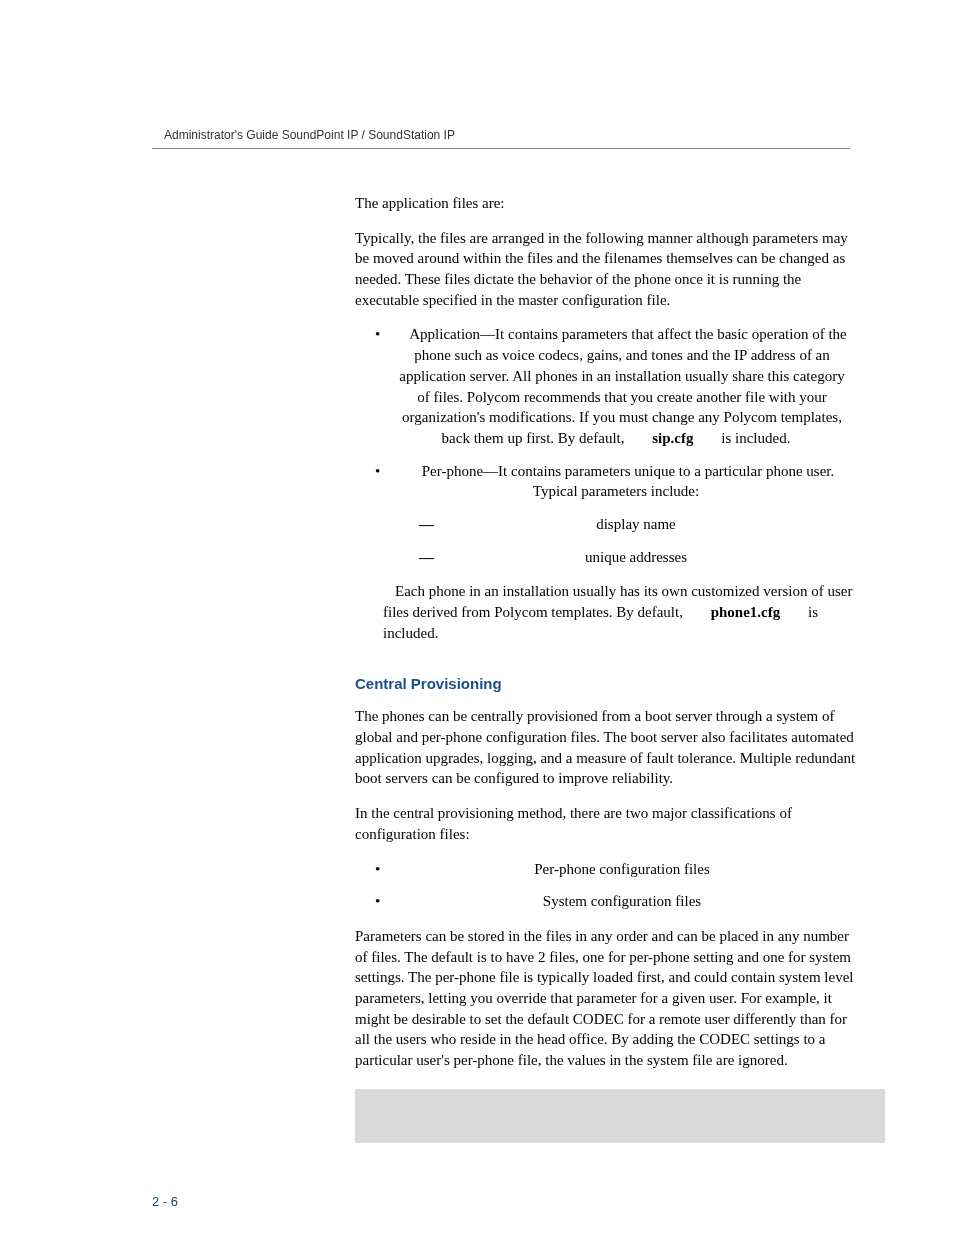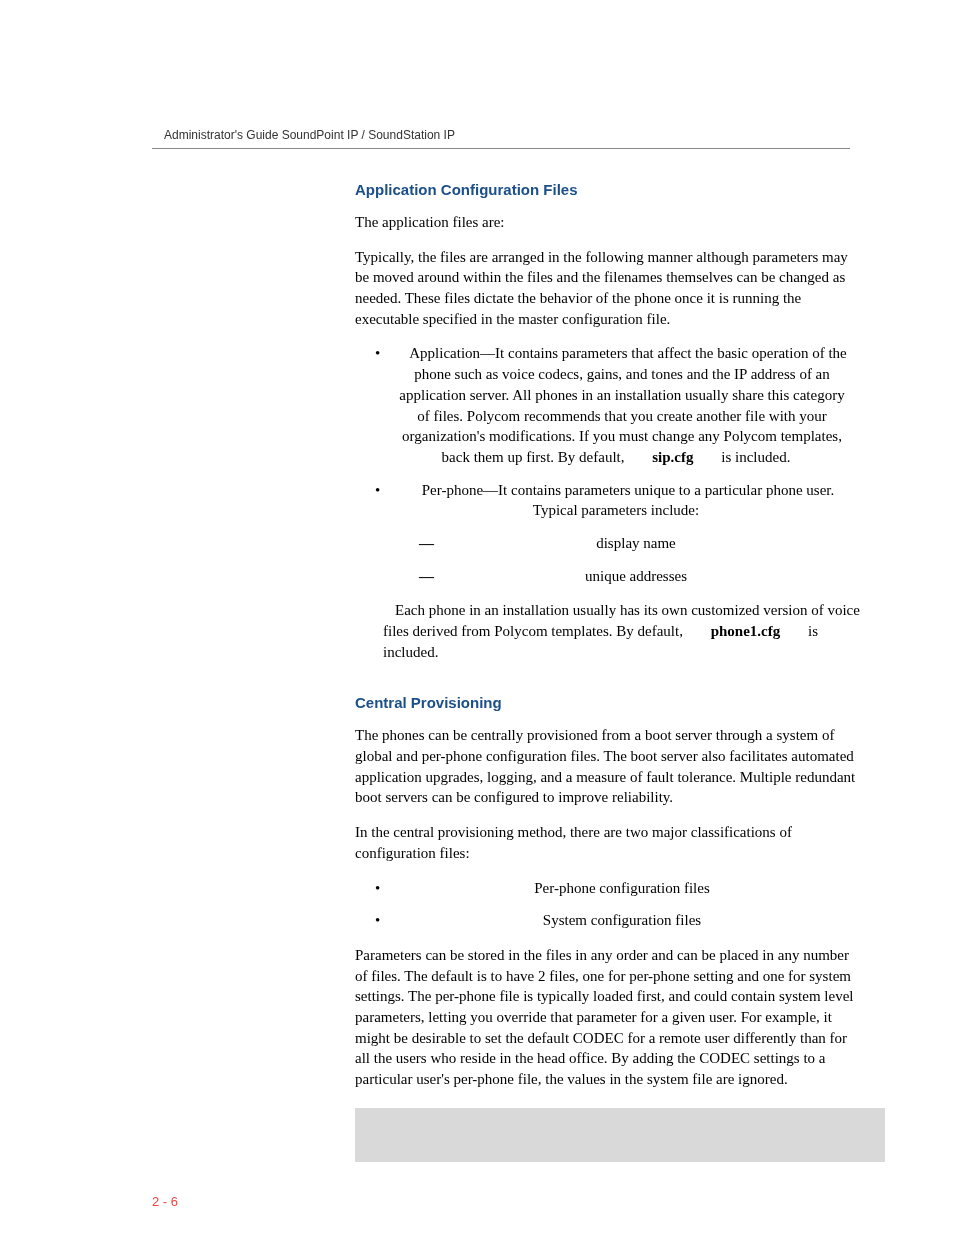--- a/index.html
+++ b/index.html
@@ -98,56 +98,55 @@
       width: 100%;
       height: 54px;
       margin-top: 18px;
     }
     .page-number {
       position: absolute;
       bottom: 38px;
       left: 116px;
       font-family: Arial, Helvetica, sans-serif;
       font-size: 13px;
-      color: #ef4444;
+      color: #0c4a6e;
     }
     .inline-bold {
       font-weight: bold;
     }
   </style>
 </head>
 <body>
 
 <div class="page-header">
   <span>Administrator's Guide SoundPoint IP / SoundStation IP</span>
 </div>
 
 <div class="content">
 
-  <h3 class="section-heading">Application Configuration Files</h3>
 
   <p class="paragraph">The application files are:</p>
 
   <p class="paragraph">Typically, the files are arranged in the following manner although parameters may be moved around within the files and the filenames themselves can be changed as needed. These files dictate the behavior of the phone once it is running the executable specified in the master configuration file.</p>
 
   <ul class="bullet-list">
     <li>
       <span>Application—It contains parameters that affect the basic operation of the phone such as voice codecs, gains, and tones and the IP address of an application server. All phones in an installation usually share this category of files. Polycom recommends that you create another file with your organization's modifications. If you must change any Polycom templates, back them up first. By default, </span><span class="inline-bold">sip.cfg</span><span> is included.</span>
     </li>
     <li>
       <span>Per-phone—It contains parameters unique to a particular phone user. Typical parameters include:</span>
       <ul class="dash-list">
         <li>display name</li>
         <li>unique addresses</li>
       </ul>
     </li>
   </ul>
 
   <p class="sub-paragraph">
-    <span>Each phone in an installation usually has its own customized version of voice files derived from Polycom templates. By default, </span><span class="inline-bold">phone1.cfg</span><span> is included.</span>
+    <span>Each phone in an installation usually has its own customized version of user files derived from Polycom templates. By default, </span><span class="inline-bold">phone1.cfg</span><span> is included.</span>
   </p>
 
   <h3 class="section-heading second">Central Provisioning</h3>
 
   <p class="paragraph">The phones can be centrally provisioned from a boot server through a system of global and per-phone configuration files. The boot server also facilitates automated application upgrades, logging, and a measure of fault tolerance. Multiple redundant boot servers can be configured to improve reliability.</p>
 
   <p class="paragraph">In the central provisioning method, there are two major classifications of configuration files:</p>
 
   <ul class="bullet-list">
     <li>Per-phone configuration files</li>

